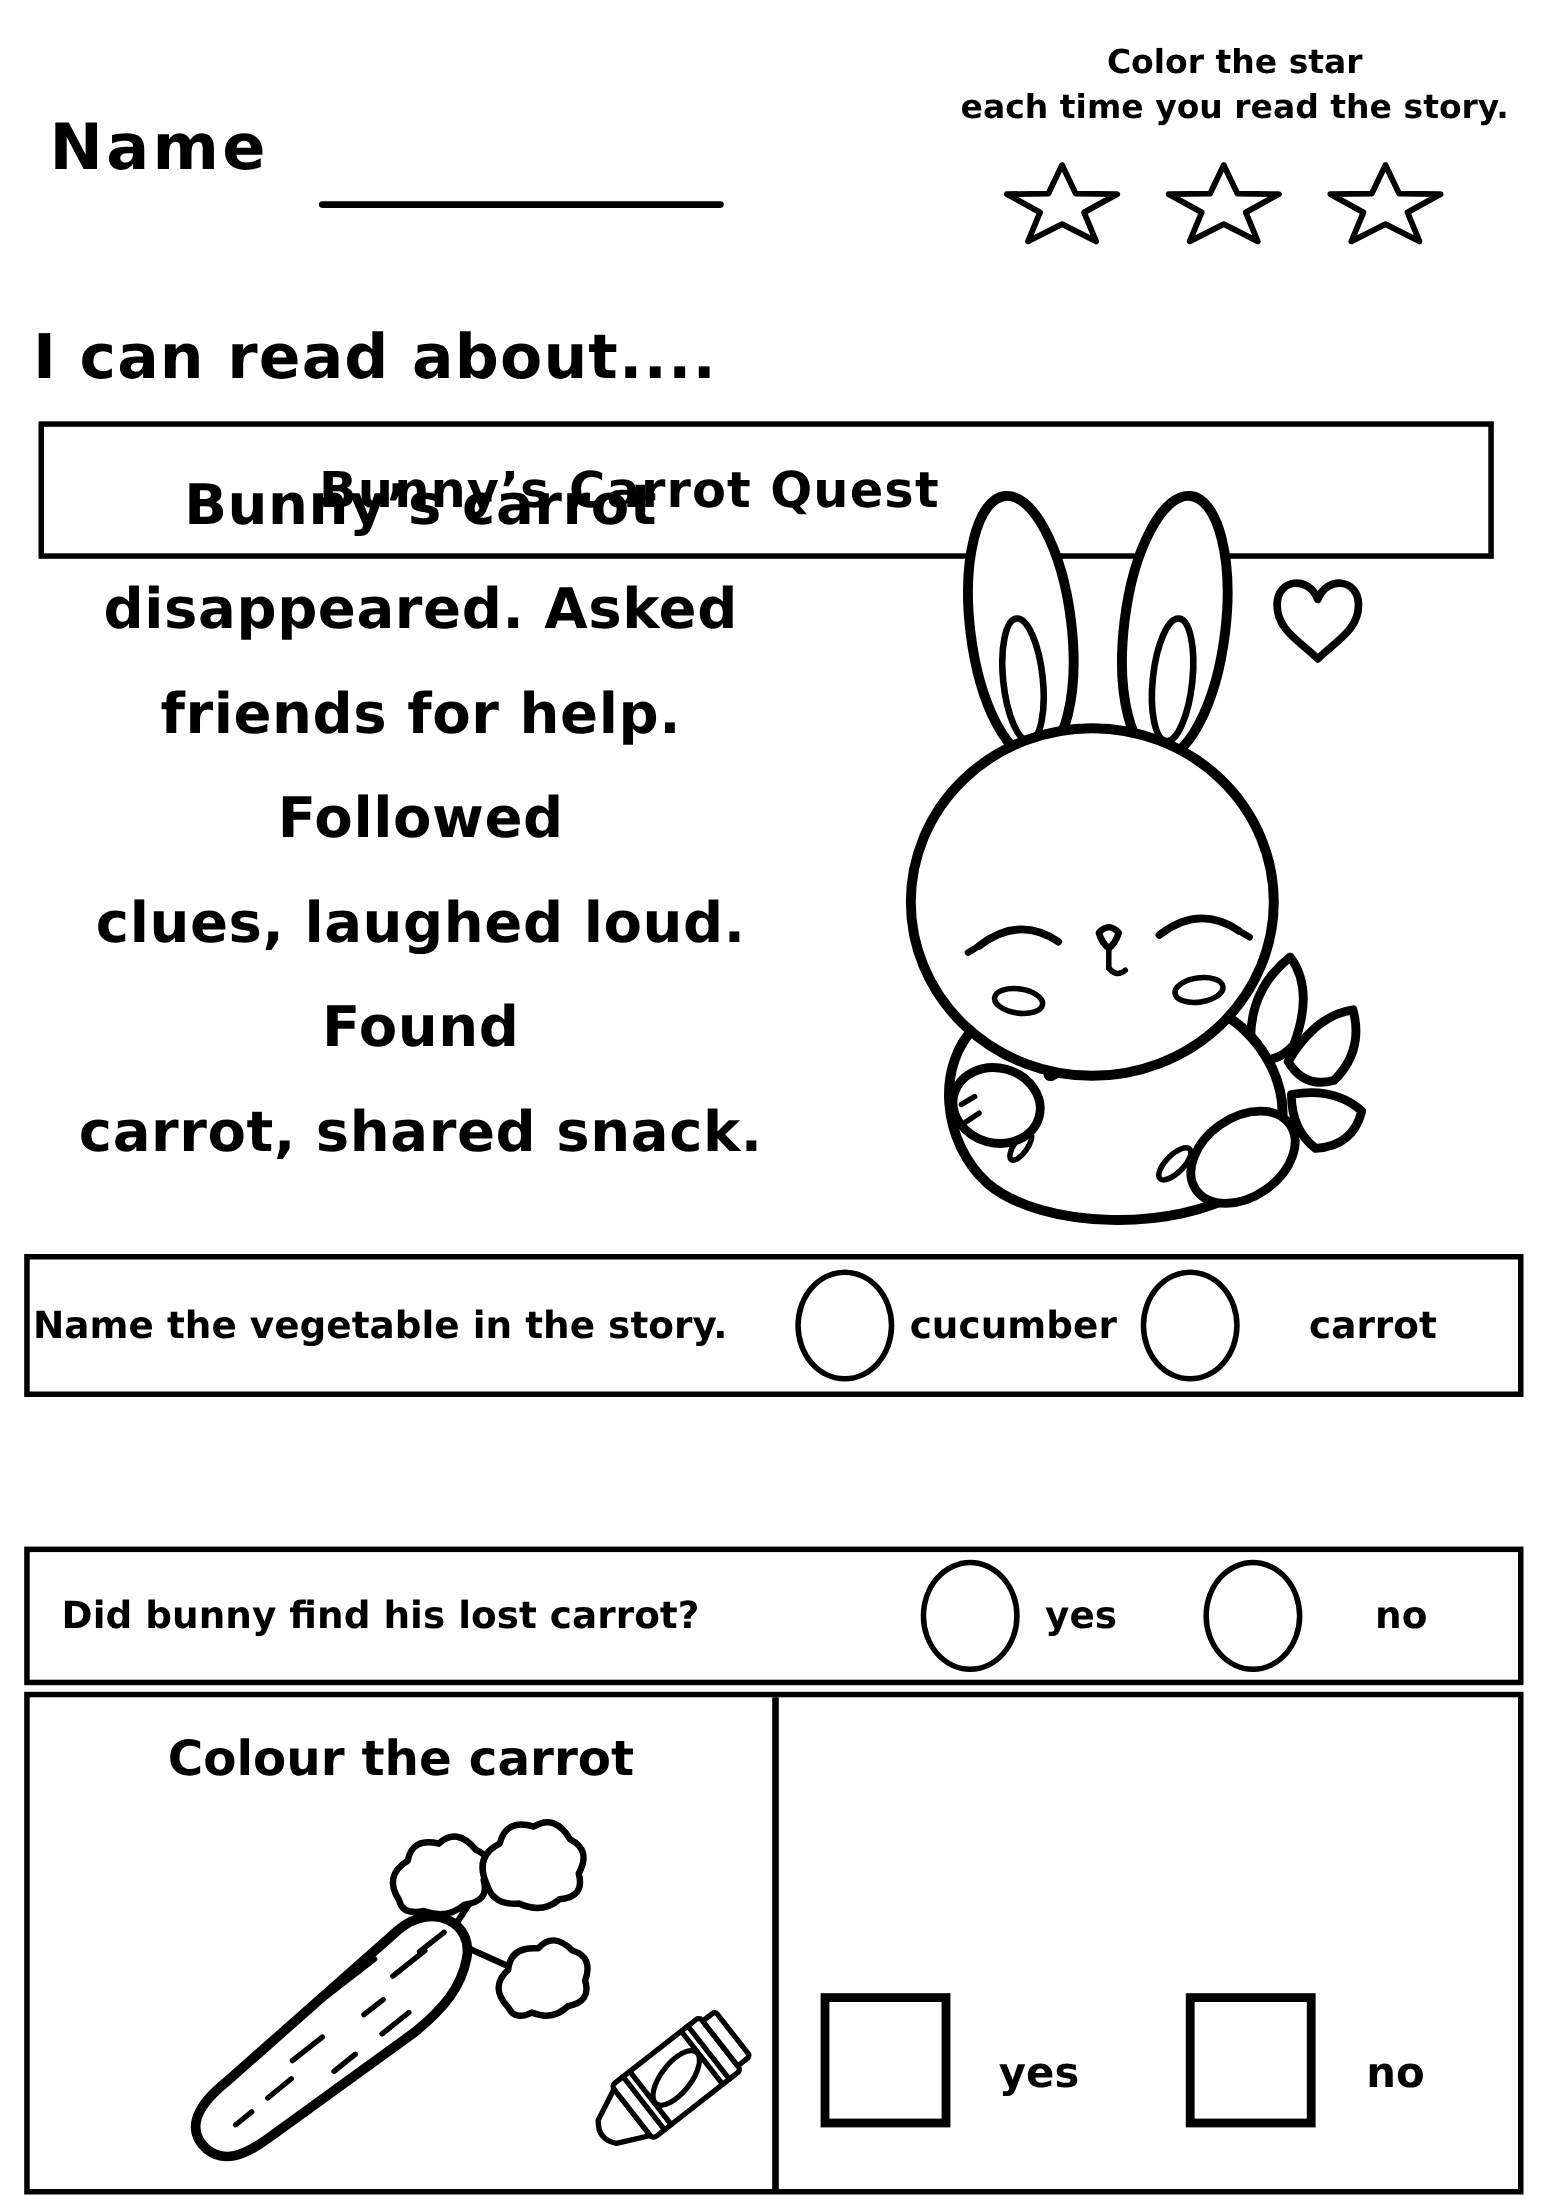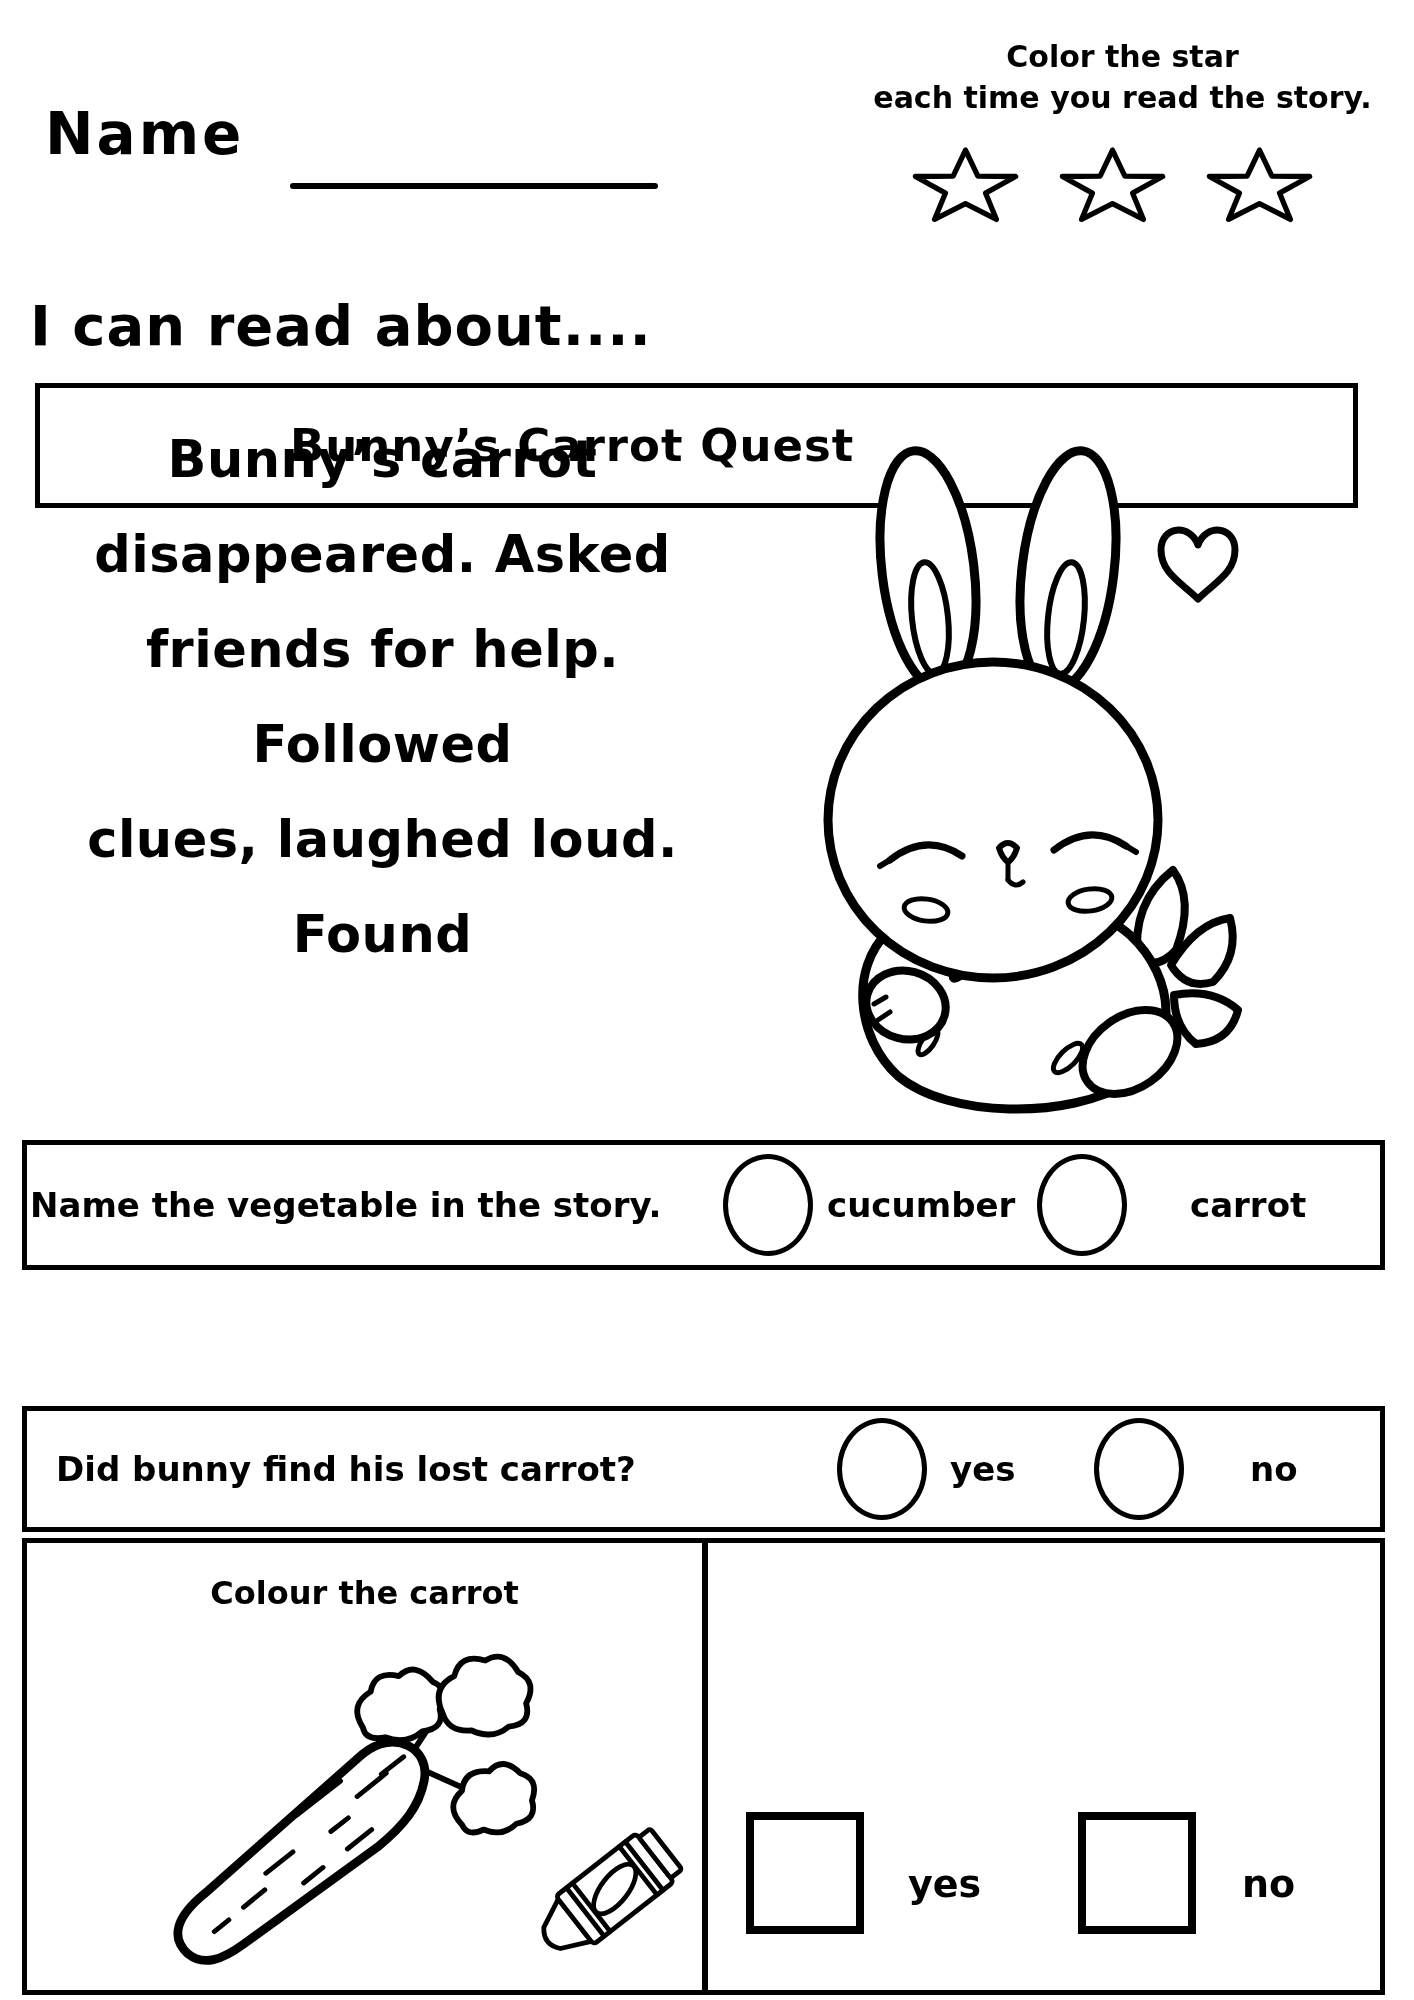--- a/index.html
+++ b/index.html
@@ -26,21 +26,21 @@
   .qrow{left:22px;width:1363px;border:5px solid #000;box-sizing:border-box;background:#fff;position:absolute;}
   .qrow1{top:1140px;height:130px;}
   .qrow2{top:1277px;height:124px;}
   .qrow3{top:1406px;height:126px;}
   .qtext,.qopt{position:absolute;top:50%;transform:translateY(-50%);font-size:34px;white-space:nowrap;}
   .opt-circle{position:absolute;top:50%;transform:translateY(-50%);width:90px;height:102px;
     border:5px solid #000;border-radius:50%;background:#fff;box-sizing:border-box;}
   
   .bottom-box{left:22px;top:1538px;width:1363px;height:457px;border:5px solid #000;box-sizing:border-box;background:#fff;}
   .bottom-divider{left:702px;top:1543px;width:6px;height:447px;background:#000;}
-  .colour-heading{left:22px;top:1574px;width:685px;text-align:center;font-size:32px;}
+  .colour-heading{left:22px;top:1574px;width:685px;text-align:center;font-size:44px;}
   .share-question{left:780px;top:1585px;width:560px;font-size:34px;line-height:53px;}
   .share-checkbox{width:118px;height:122px;border:8px solid #000;box-sizing:border-box;background:#fff;}
   .cb1{left:746px;top:1812px;}
   .cb2{left:1078px;top:1812px;}
   .share-label{font-size:38px;top:1862px;}
   .lbl-yes{left:908px;}
   .lbl-no{left:1242px;}
   svg{display:block;}
 </style>
 </head>
@@ -71,20 +71,21 @@
 
   <div class="abs title-box">
     <div class="title-text">Bunny’s Carrot Quest</div>
   </div>
 
   <div class="abs story">
     <div>Bunny’s carrot</div>
     <div>disappeared. Asked</div>
     <div>friends for help. Followed</div>
     <div>clues, laughed loud. Found</div>
+    <div>carrot, shared snack.</div>
   </div>
 
   <div class="abs bunny-wrap">
     <svg width="470" height="700" viewBox="0 0 470 700">
       <g stroke="#000" fill="#fff" stroke-linecap="round" stroke-linejoin="round">
 
         <ellipse cx="150" cy="150" rx="46" ry="120" transform="rotate(-7 150 150)" stroke-width="9"></ellipse>
         <ellipse cx="290" cy="150" rx="46" ry="120" transform="rotate(7 290 150)" stroke-width="9"></ellipse>
         <ellipse cx="152" cy="198" rx="18" ry="56" transform="rotate(-6 152 198)" stroke-width="6"></ellipse>
         <ellipse cx="288" cy="198" rx="18" ry="56" transform="rotate(6 288 198)" stroke-width="6"></ellipse>

